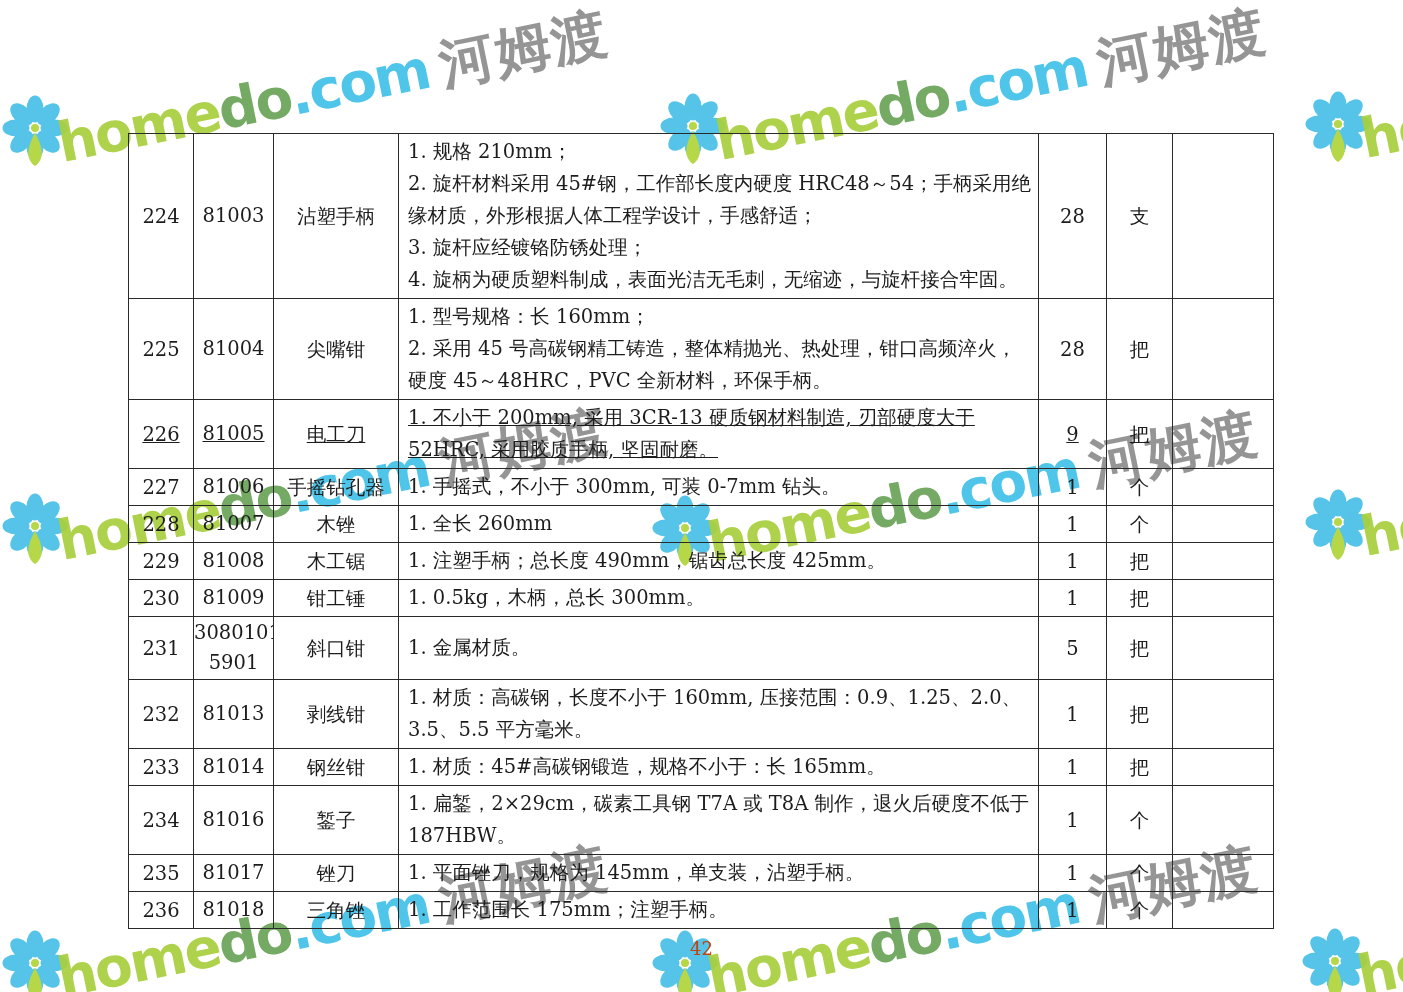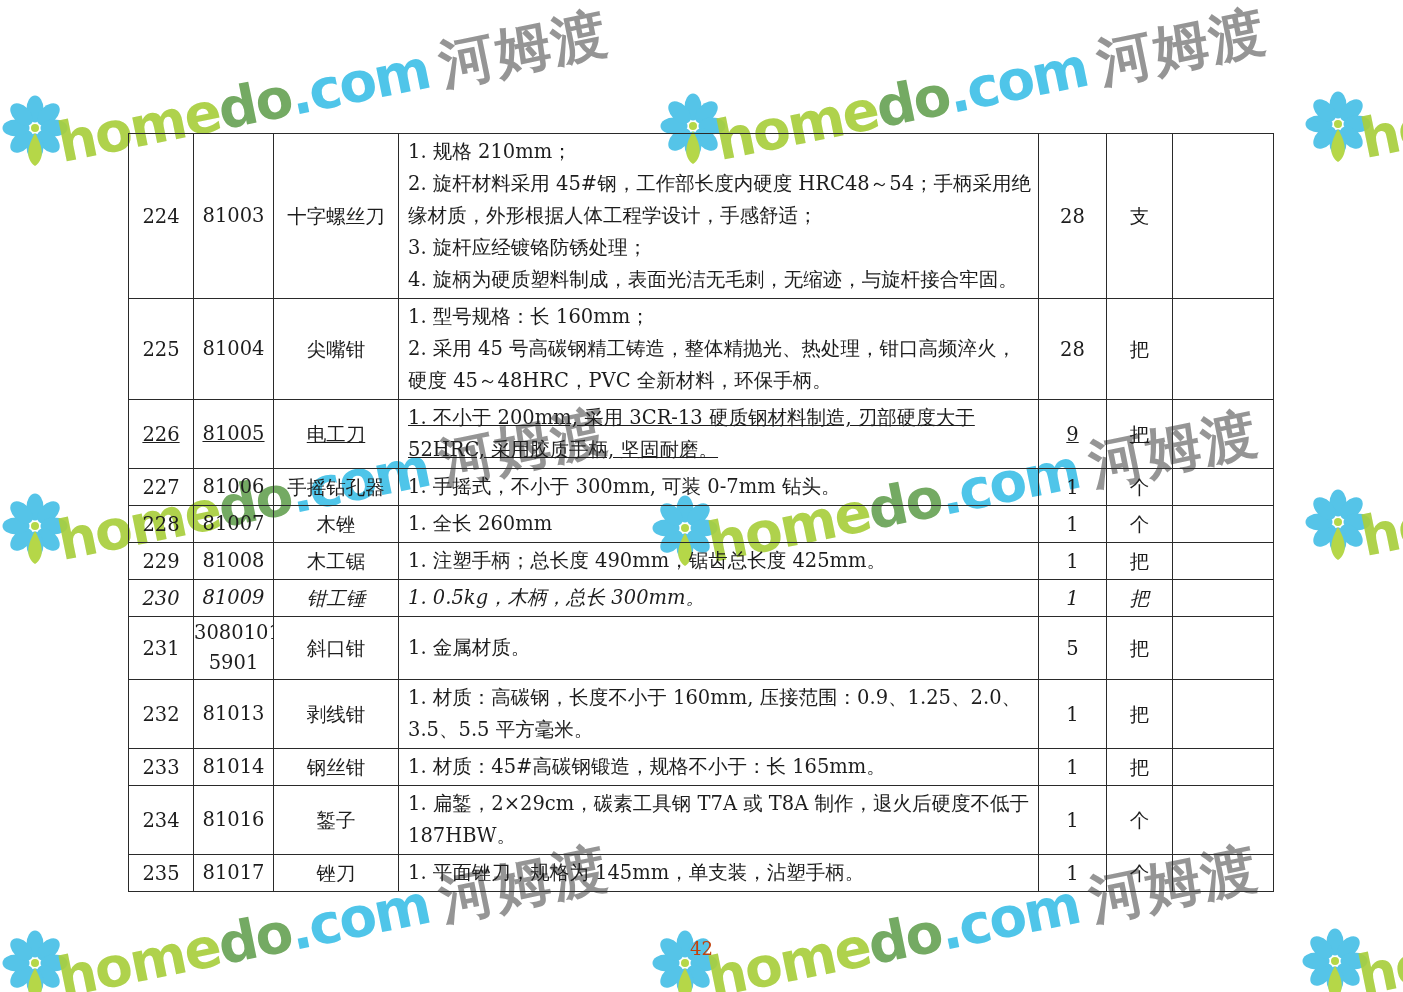--- a/index.html
+++ b/index.html
@@ -196,21 +196,21 @@
         <col style="width:68px">
         <col style="width:66px">
       <col style="width:101px">
     </colgroup>
     <tbody>
         <tr style="height: 159px;">
           <td class="c">224</td>
           <td class="c">
             <div class="code-line">81003</div>
           </td>
-          <td class="c">十字螺丝刀</td>
+          <td class="c">沾塑手柄</td>
           <td class="spec">
             <div class="spec-item">1. 规格 210mm；</div>
             <div class="spec-item">2. 旋杆材料采用 45#钢，工作部长度内硬度 HRC48～54；手柄采用绝缘材质，外形根据人体工程学设计，手感舒适；</div>
             <div class="spec-item">3. 旋杆应经镀铬防锈处理；</div>
             <div class="spec-item">4. 旋柄为硬质塑料制成，表面光洁无毛刺，无缩迹，与旋杆接合牢固。</div>
           </td>
           <td class="c">28</td>
           <td class="c">支</td>
           <td class="c"></td>
         </tr>
@@ -273,21 +273,21 @@
             <div class="code-line">81008</div>
           </td>
           <td class="c">木工锯</td>
           <td class="spec">
             <div class="spec-item">1. 注塑手柄；总长度 490mm，锯齿总长度 425mm。</div>
           </td>
           <td class="c">1</td>
           <td class="c">把</td>
           <td class="c"></td>
         </tr>
-        <tr style="height: 33px; font-style: italic;">
+        <tr style="height: 33px;">
           <td class="c">230</td>
           <td class="c">
             <div class="code-line">81009</div>
           </td>
           <td class="c">钳工锤</td>
           <td class="spec">
             <div class="spec-item">1. 0.5kg，木柄，总长 300mm。</div>
           </td>
           <td class="c">1</td>
           <td class="c">把</td>
@@ -347,20 +347,33 @@
           <td class="c"></td>
         </tr>
         <tr style="height: 33px; padding-left: 24px;">
           <td class="c">235</td>
           <td class="c">
             <div class="code-line">81017</div>
           </td>
           <td class="c">锉刀</td>
           <td class="spec">
             <div class="spec-item">1. 平面锉刀，规格为 145mm，单支装，沾塑手柄。</div>
+          </td>
+          <td class="c">1</td>
+          <td class="c">个</td>
+          <td class="c"></td>
+        </tr>
+        <tr style="height: 32px;">
+          <td class="c">236</td>
+          <td class="c">
+            <div class="code-line">81018</div>
+          </td>
+          <td class="c">三角锉</td>
+          <td class="spec">
+            <div class="spec-item">1. 工作范围长 175mm；注塑手柄。</div>
           </td>
           <td class="c">1</td>
           <td class="c">个</td>
           <td class="c"></td>
         </tr>
       </tbody>
   </table>
 </div>
 
 <div id="page-number">42</div>

